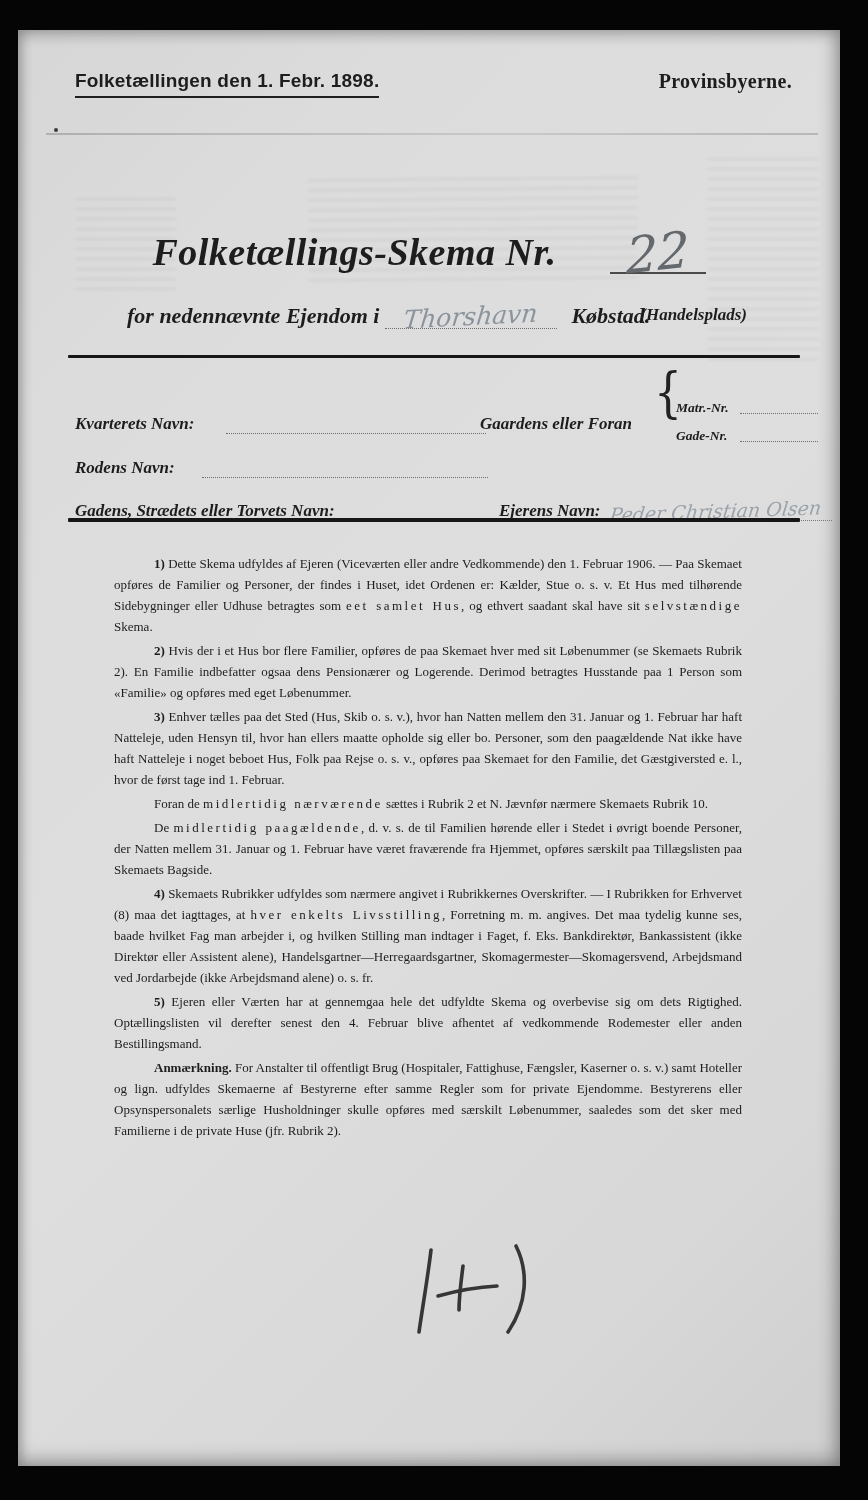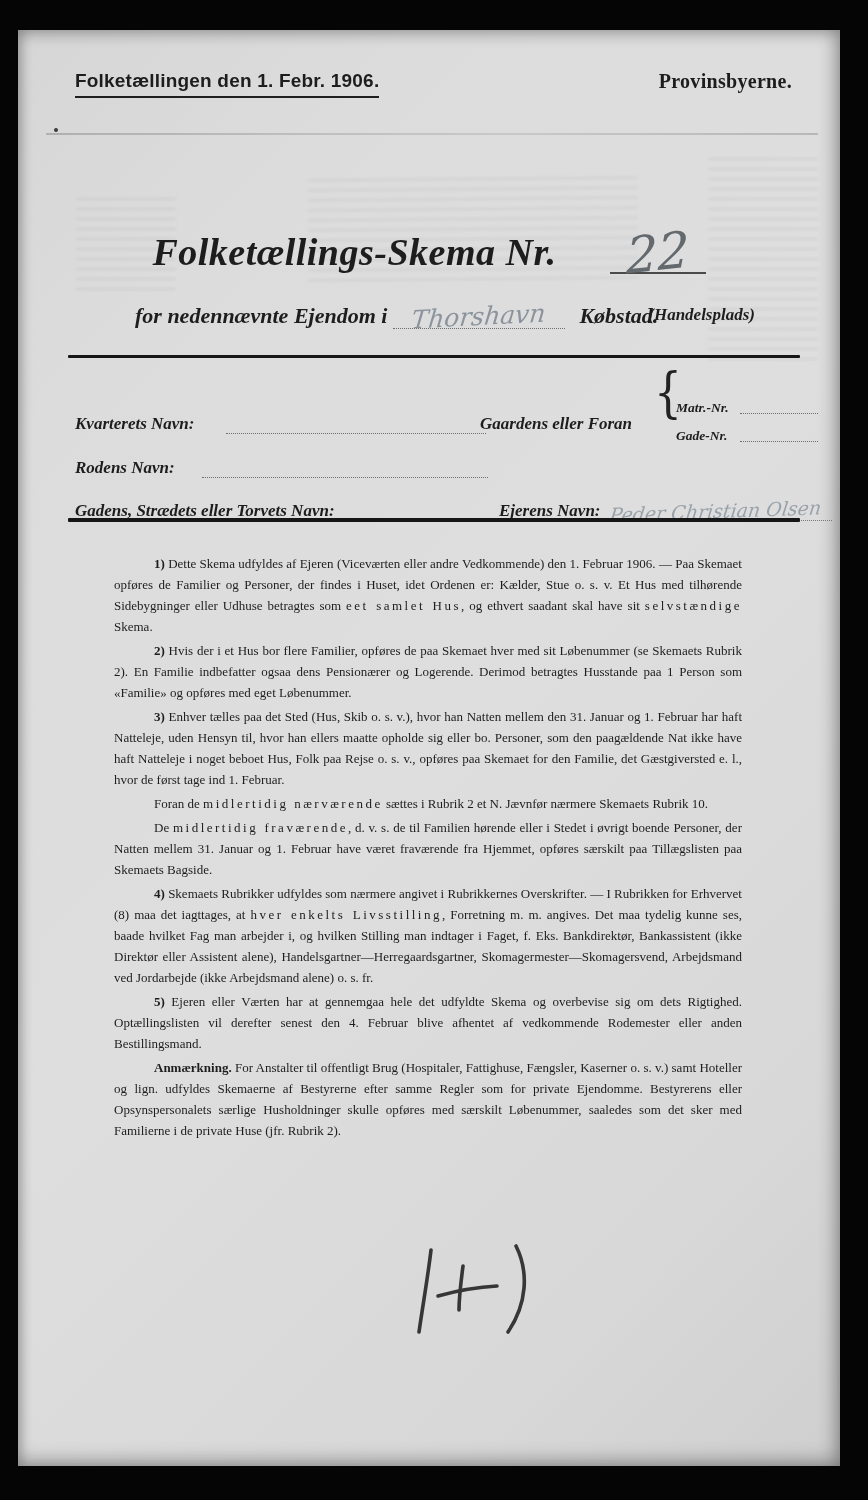--- a/index.html
+++ b/index.html
@@ -48,21 +48,21 @@
   .title-num-line{
     width:96px;margin-left:8px;border-bottom:2px solid #4a4a4a;
     display:flex;justify-content:center;align-items:flex-end;height:64px;
   }
   .hw{font-family:"DejaVu Serif",serif;font-style:italic;}
   .title-num{
     font-size:50px;color:#64696e;line-height:.9;
     transform:rotate(-6deg) skewX(-6deg) translateY(4px);
   }
   .subtitle-row{
-    position:absolute;left:16px;top:258px;width:100%;
+    position:absolute;left:8px;top:258px;width:100%;
     display:flex;justify-content:center;align-items:flex-end;
   }
   .sub-prefix{font-style:italic;font-weight:bold;font-size:22px;}
   .place-line{
     width:172px;margin:0 6px;border-bottom:1.5px dotted #6d6d6d;
     display:flex;justify-content:center;align-items:flex-end;height:40px;
   }
   .place-hw{font-size:25px;color:#8b949d;transform:rotate(-3deg) skewX(-9deg) translateY(3px);}
   .sub-right{display:flex;flex-direction:row;align-items:flex-start;margin-left:8px;}
   .sub-suffix{font-style:italic;font-weight:bold;font-size:22px;}
@@ -99,21 +99,21 @@
 </head>
 <body>
 
 <div class="paper">
 
   <div class="smudge" style="left:290px;top:140px;width:330px;height:110px;transform:rotate(-.5deg);"></div>
   <div class="smudge" style="left:690px;top:120px;width:110px;height:210px;"></div>
   <div class="smudge" style="left:58px;top:165px;width:100px;height:95px;"></div>
   <div class="speck" style="left:36px;top:98px;"></div>
 
-  <div class="hdr-left">Folketællingen den 1. Febr. 1906.</div>
+  <div class="hdr-left">Folketællingen den 1. Febr. 1898.</div>
   <div class="hdr-right">Provinsbyerne.</div>
   <div class="faintline"></div>
 
   <div class="title-row">
     <span class="title-main">Folketællings-Skema Nr.</span>
     <span class="title-num-line">
       <span class="hw title-num">22</span>
     </span>
   </div>
 
@@ -150,21 +150,21 @@
   </div>
 
   <div class="divider d2"></div>
 
   <div class="rules">
     <div>
         <p class="rule-para"><span class="b">1) </span><span>Dette Skema udfyldes af Ejeren (Viceværten eller andre Vedkommende) den 1. Februar 1906. — Paa Skemaet opføres de Familier og Personer, der findes i Huset, idet Ordenen er: Kælder, Stue o. s. v. Et Hus med tilhørende Sidebygninger eller Udhuse betragtes som </span><span class="sp">eet samlet Hus</span><span>, og ethvert saadant skal have sit </span><span class="sp">selvstændige</span><span> Skema.</span></p>
         <p class="rule-para"><span class="b">2) </span><span>Hvis der i et Hus bor flere Familier, opføres de paa Skemaet hver med sit Løbenummer (se Skemaets Rubrik 2). En Familie indbefatter ogsaa dens Pensionærer og Logerende. Derimod betragtes Husstande paa 1 Person som «Familie» og opføres med eget Løbenummer.</span></p>
         <p class="rule-para"><span class="b">3) </span><span>Enhver tælles paa det Sted (Hus, Skib o. s. v.), hvor han Natten mellem den 31. Januar og 1. Februar har haft Natteleje, uden Hensyn til, hvor han ellers maatte opholde sig eller bo. Personer, som den paagældende Nat ikke have haft Natteleje i noget beboet Hus, Folk paa Rejse o. s. v., opføres paa Skemaet for den Familie, det Gæstgiversted e. l., hvor de først tage ind 1. Februar.</span></p>
         <p class="rule-para"><span>Foran de </span><span class="sp">midlertidig nærværende</span><span> sættes i Rubrik 2 et N. Jævnfør nærmere Skemaets Rubrik 10.</span></p>
-        <p class="rule-para"><span>De </span><span class="sp">midlertidig fraværende</span><span>, d. v. s. de til Familien hørende eller i Stedet i øvrigt boende Personer, der Natten mellem 31. Januar og 1. Februar have været fraværende fra Hjemmet, opføres særskilt paa Tillægslisten paa Skemaets Bagside.</span></p>
+        <p class="rule-para"><span>De </span><span class="sp">midlertidig paagældende</span><span>, d. v. s. de til Familien hørende eller i Stedet i øvrigt boende Personer, der Natten mellem 31. Januar og 1. Februar have været fraværende fra Hjemmet, opføres særskilt paa Tillægslisten paa Skemaets Bagside.</span></p>
         <p class="rule-para"><span class="b">4) </span><span>Skemaets Rubrikker udfyldes som nærmere angivet i Rubrikkernes Overskrifter. — I Rubrikken for Erhvervet (8) maa det iagttages, at </span><span class="sp">hver enkelts Livsstilling</span><span>, Forretning m. m. angives. Det maa tydelig kunne ses, baade hvilket Fag man arbejder i, og hvilken Stilling man indtager i Faget, f. Eks. Bankdirektør, Bankassistent (ikke Direktør eller Assistent alene), Handelsgartner—Herregaardsgartner, Skomagermester—Skomagersvend, Arbejdsmand ved Jordarbejde (ikke Arbejdsmand alene) o. s. fr.</span></p>
         <p class="rule-para"><span class="b">5) </span><span>Ejeren eller Værten har at gennemgaa hele det udfyldte Skema og overbevise sig om dets Rigtighed. Optællingslisten vil derefter senest den 4. Februar blive afhentet af vedkommende Rodemester eller anden Bestillingsmand.</span></p>
         <p class="rule-para"><span class="b">Anmærkning.</span><span> For Anstalter til offentligt Brug (Hospitaler, Fattighuse, Fængsler, Kaserner o. s. v.) samt Hoteller og lign. udfyldes Skemaerne af Bestyrerne efter samme Regler som for private Ejendomme. Bestyrerens eller Opsynspersonalets særlige Husholdninger skulle opføres med særskilt Løbenummer, saaledes som det sker med Familierne i de private Huse (jfr. Rubrik 2).</span></p>
       </div>
   </div>
 
   <div class="scrawl">
     <span class="sr">1 + )</span>
     <svg width="140" height="100" viewBox="0 0 140 100">
       <g fill="none" stroke="#202020" stroke-width="3.6" stroke-linecap="round" opacity="0.88">

